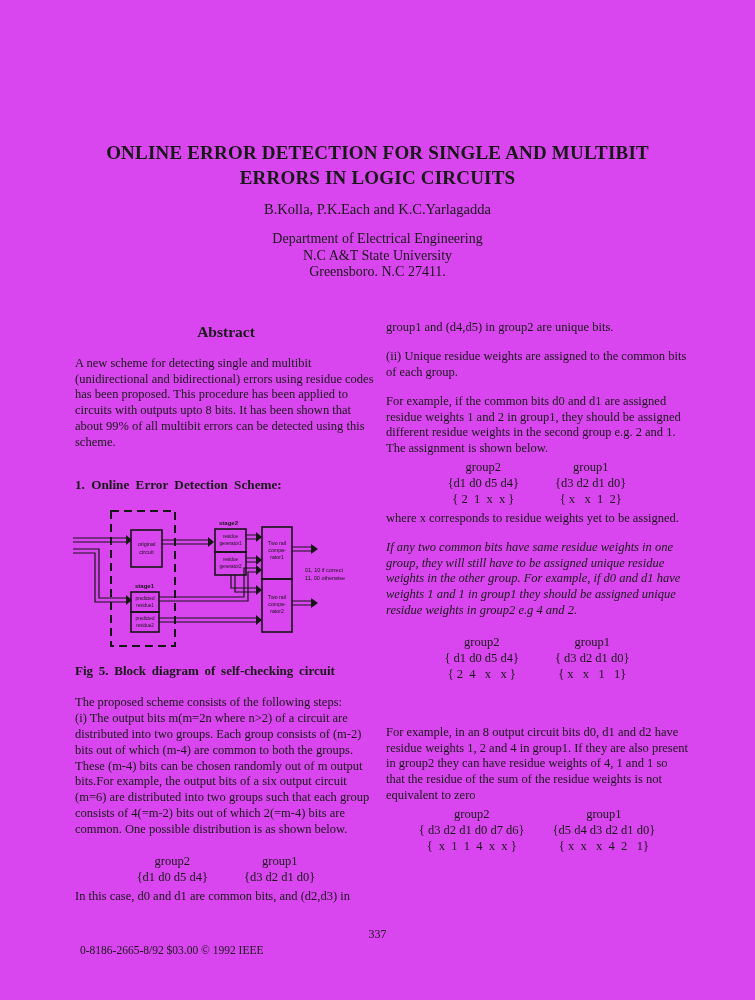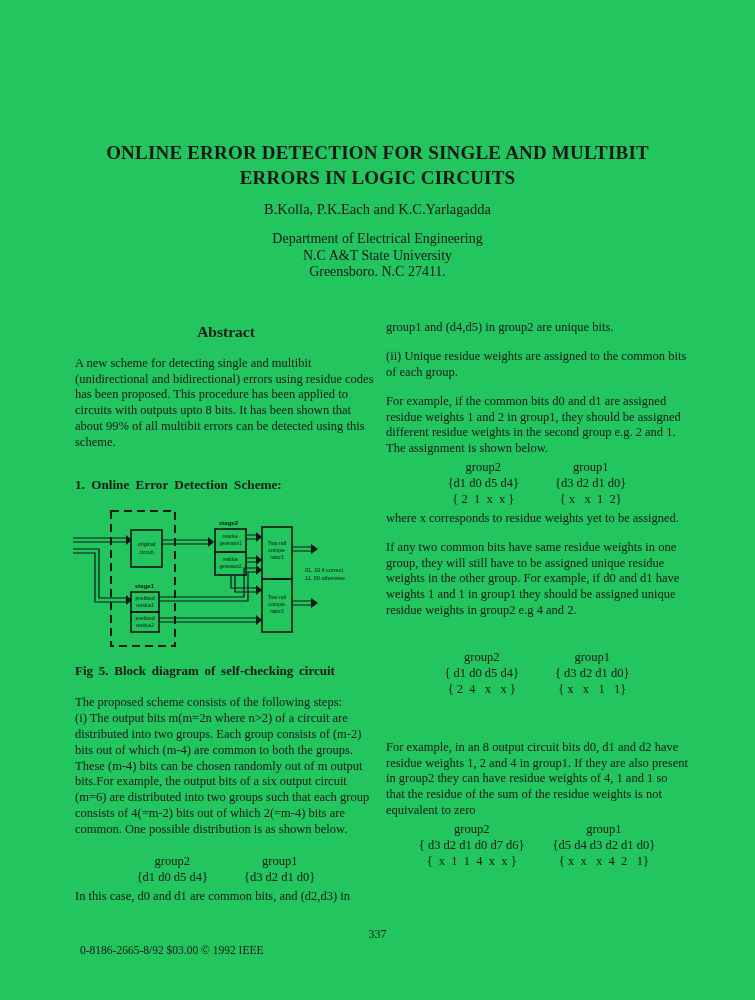--- a/index.html
+++ b/index.html
@@ -1,18 +1,18 @@
 <!DOCTYPE html>
 <html><head>
 <meta charset="utf-8">
 <style>
   html,body { margin:0; padding:0; background:#9a9a9a; }
   .page {
     position:relative; width:755px; height:1000px; margin:0 auto;
-    background:#22c55e; color:#181818; overflow:hidden;
+    background:#d946ef; color:#181818; overflow:hidden;
     font-family:"Liberation Serif", serif;
   }
   .title {
     position:absolute; top:141px; left:0; width:100%;
     text-align:center; font-weight:bold; font-size:19px; line-height:1.3;
     white-space:pre-line; letter-spacing:0.2px;
   }
   .authors {
     position:absolute; top:201px; left:0; width:100%;
     text-align:center; font-size:14.5px;
@@ -153,21 +153,21 @@
         <div>{d1 d0 d5 d4}</div>
         <div>{ 2  1  x  x }</div>
       </div>
       <div class="dist-col">
         <div>group1</div>
         <div>{d3 d2 d1 d0}</div>
         <div>{ x   x  1  2}</div>
       </div>
     </div>
     <p>where x corresponds to residue weights yet to be assigned.</p>
-    <p style="margin-bottom:31px;">If any two common bits have same residue weights in one group, they will still have to be assigned unique residue weights in the other group. For example, if d0 and d1 have weights 1 and 1 in group1 they should be assigned unique residue weights in group2 e.g 4 and 2.</p>
+    <p style="margin-bottom:16px;font-style:italic;">If any two common bits have same residue weights in one group, they will still have to be assigned unique residue weights in the other group. For example, if d0 and d1 have weights 1 and 1 in group1 they should be assigned unique residue weights in group2 e.g 4 and 2.</p>
 
     <div class="dist-block" style="margin-bottom:18px;">
       <div class="dist-col">
         <div>group2</div>
         <div>{ d1 d0 d5 d4}</div>
         <div>{ 2  4   x   x }</div>
       </div>
       <div class="dist-col">
         <div>group1</div>
         <div>{ d3 d2 d1 d0}</div>

